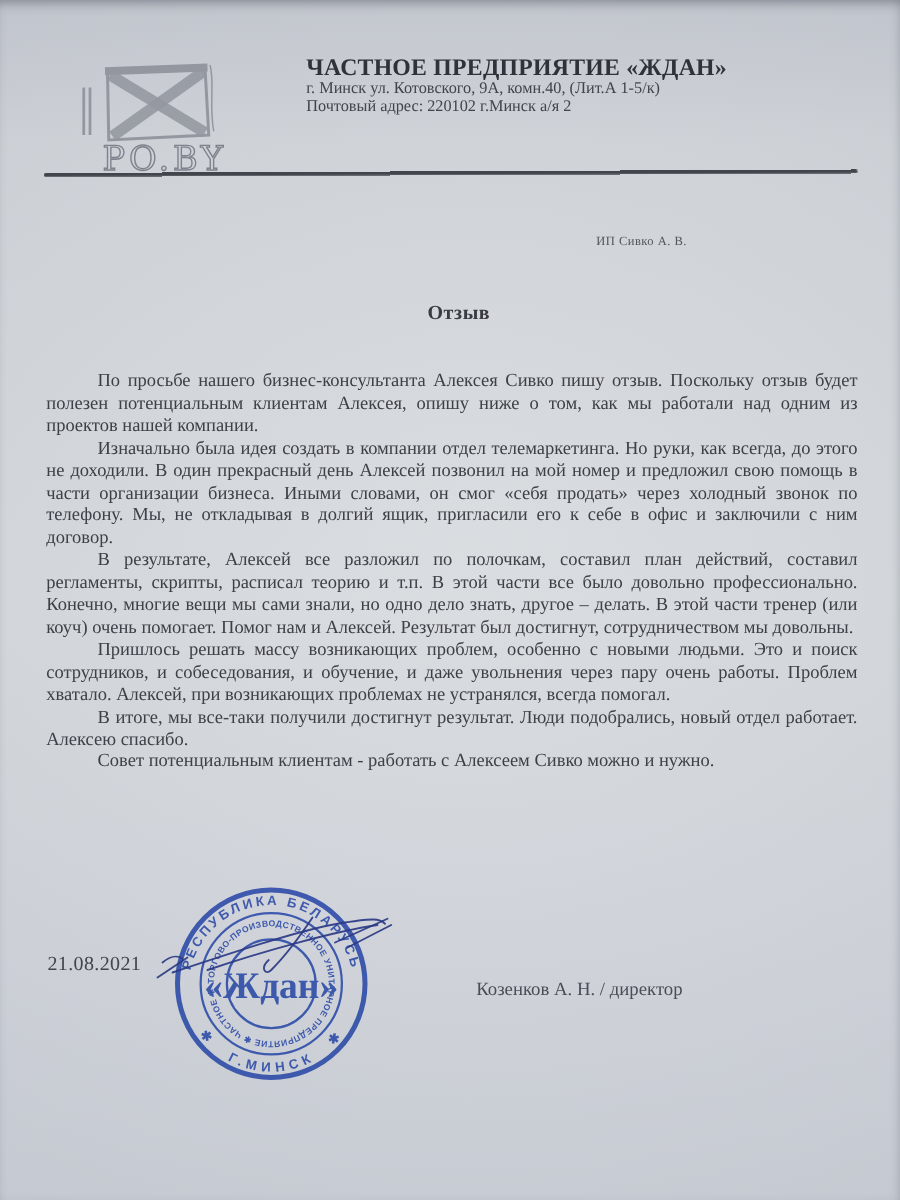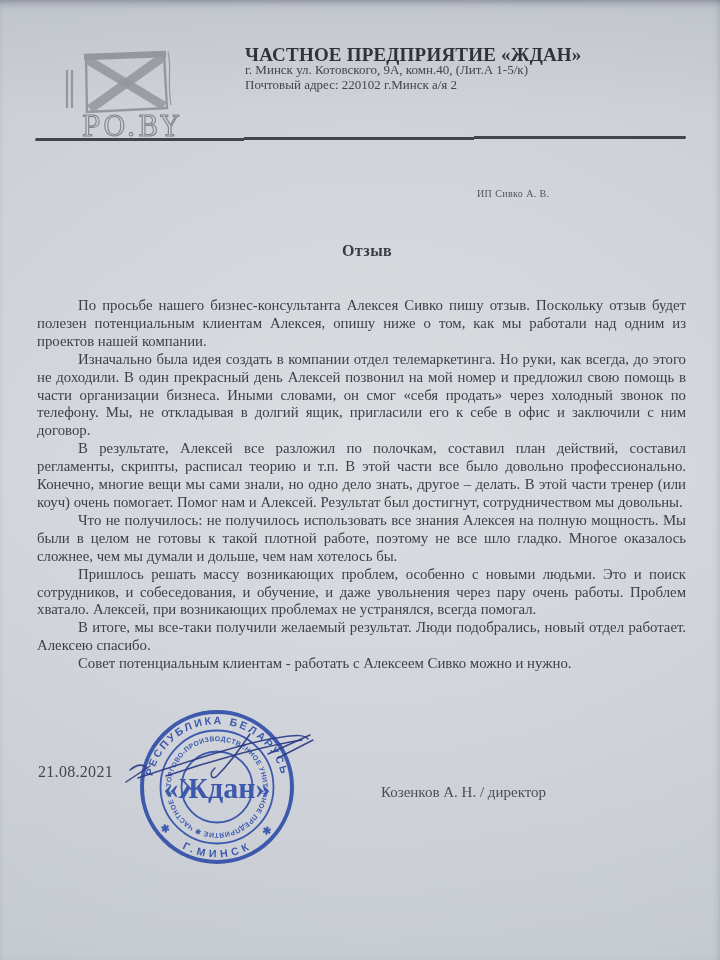--- a/index.html
+++ b/index.html
@@ -66,23 +66,22 @@
 
     <div id="rule"></div>
 
     <div id="recipient">ИП Сивко А. В.</div>
     <div id="title">Отзыв</div>
 
     <div id="bodytext">
       <p>По просьбе нашего бизнес-консультанта Алексея Сивко пишу отзыв. Поскольку отзыв будет полезен потенциальным клиентам Алексея, опишу ниже о том, как мы работали над одним из проектов нашей компании.</p>
       <p>Изначально была идея создать в компании отдел телемаркетинга. Но руки, как всегда, до этого не доходили. В один прекрасный день Алексей позвонил на мой номер и предложил свою помощь в части организации бизнеса. Иными словами, он смог «себя продать» через холодный звонок по телефону. Мы, не откладывая в долгий ящик, пригласили его к себе в офис и заключили с ним договор.</p>
       <p>В результате, Алексей все разложил по полочкам, составил план действий, составил регламенты, скрипты, расписал теорию и т.п. В этой части все было довольно профессионально. Конечно, многие вещи мы сами знали, но одно дело знать, другое – делать. В этой части тренер (или коуч) очень помогает. Помог нам и Алексей. Результат был достигнут, сотрудничеством мы довольны.</p>
-      <p>Что не получилось: не получилось использовать все знания Алексея на полную мощность. Мы были в целом не готовы к такой плотной работе, поэтому не все шло гладко. Многое оказалось сложнее, чем мы думали и дольше, чем нам хотелось бы.</p>
       <p>Пришлось решать массу возникающих проблем, особенно с новыми людьми. Это и поиск сотрудников, и собеседования, и обучение, и даже увольнения через пару очень работы. Проблем хватало. Алексей, при возникающих проблемах не устранялся, всегда помогал.</p>
-      <p>В итоге, мы все-таки получили желаемый результат. Люди подобрались, новый отдел работает. Алексею спасибо.</p>
+      <p>В итоге, мы все-таки получили достигнут результат. Люди подобрались, новый отдел работает. Алексею спасибо.</p>
       <p>Совет потенциальным клиентам - работать с Алексеем Сивко можно и нужно.</p>
     </div>
 
     <div id="date">21.08.2021</div>
     <div id="signatory">Козенков А. Н. / директор</div>
 
     <svg id="stamp" viewBox="0 0 170 170">
       <g fill="#2e4ca8">
         <circle class="ring" cx="85" cy="85" r="75" stroke-width="4"></circle>
         <circle class="ring" cx="85" cy="85" r="56.5" stroke-width="1.8"></circle>

